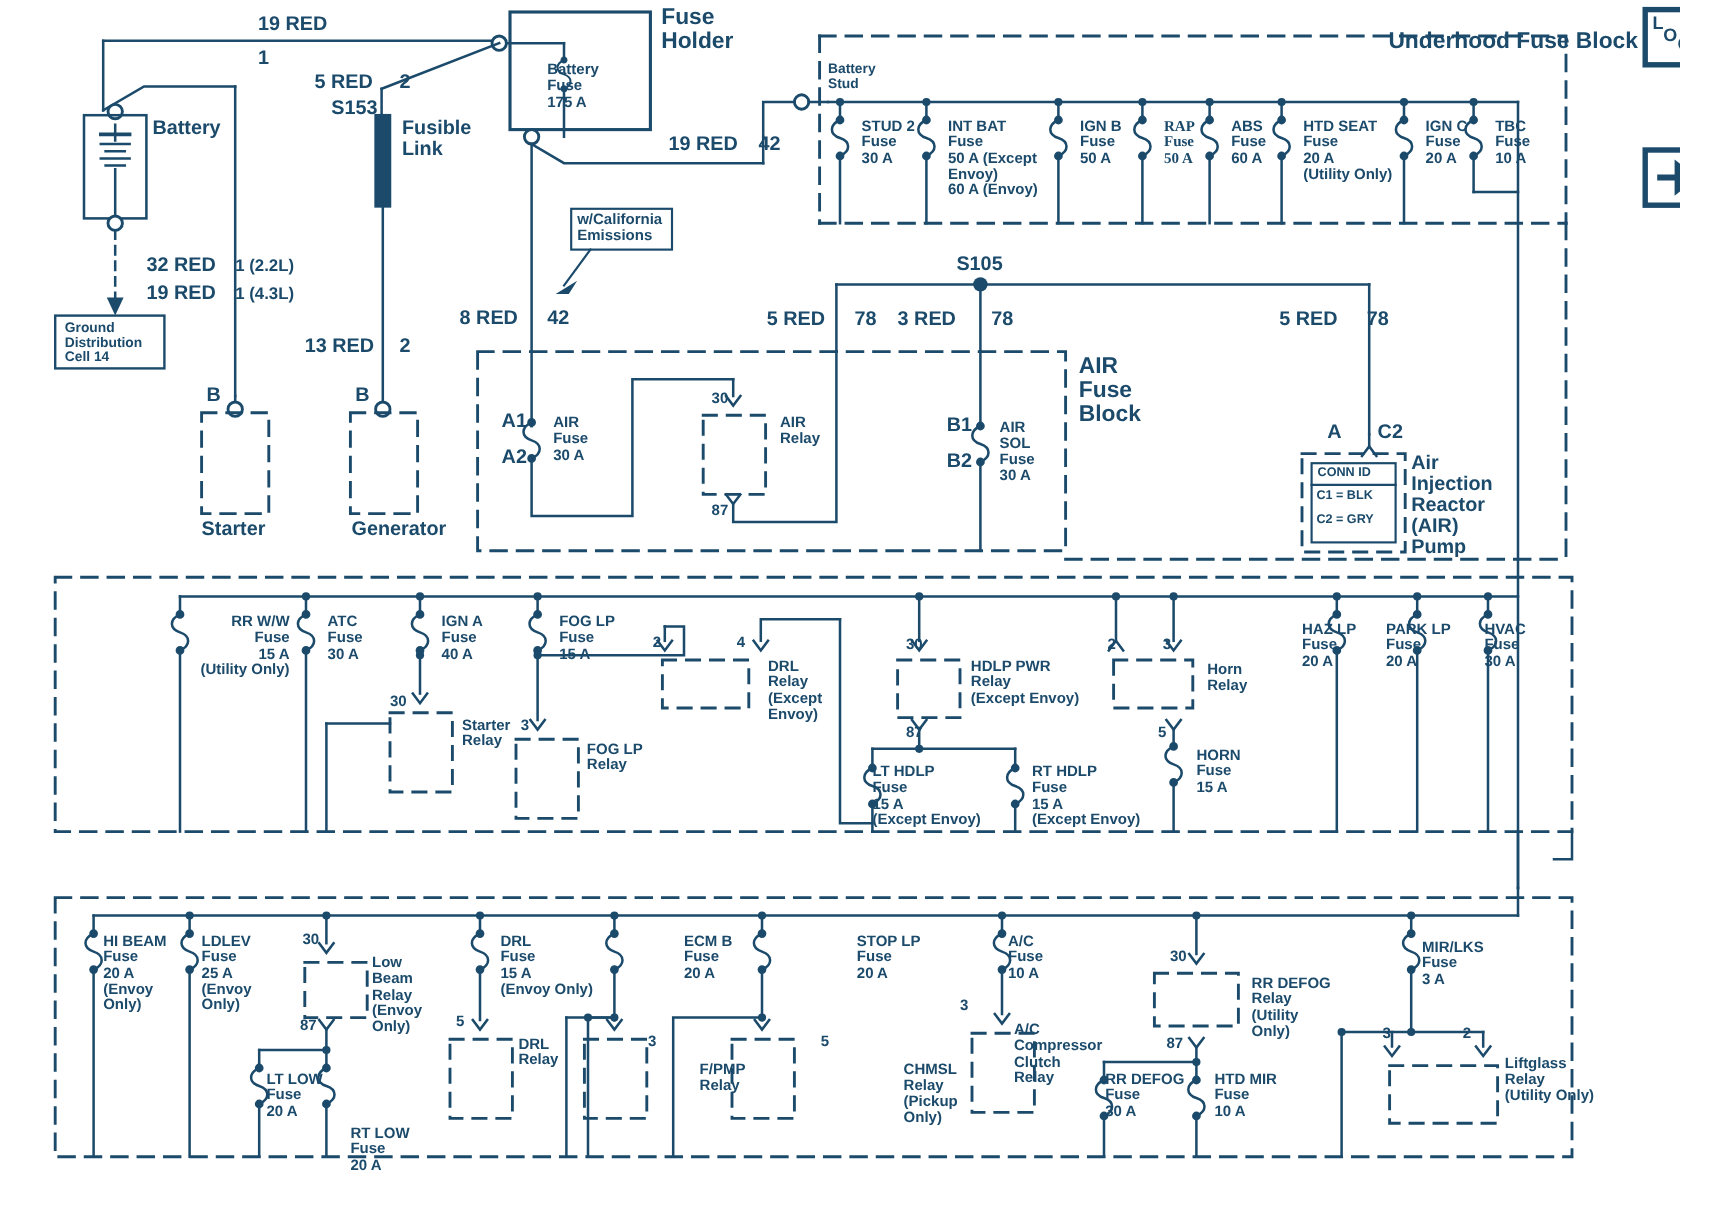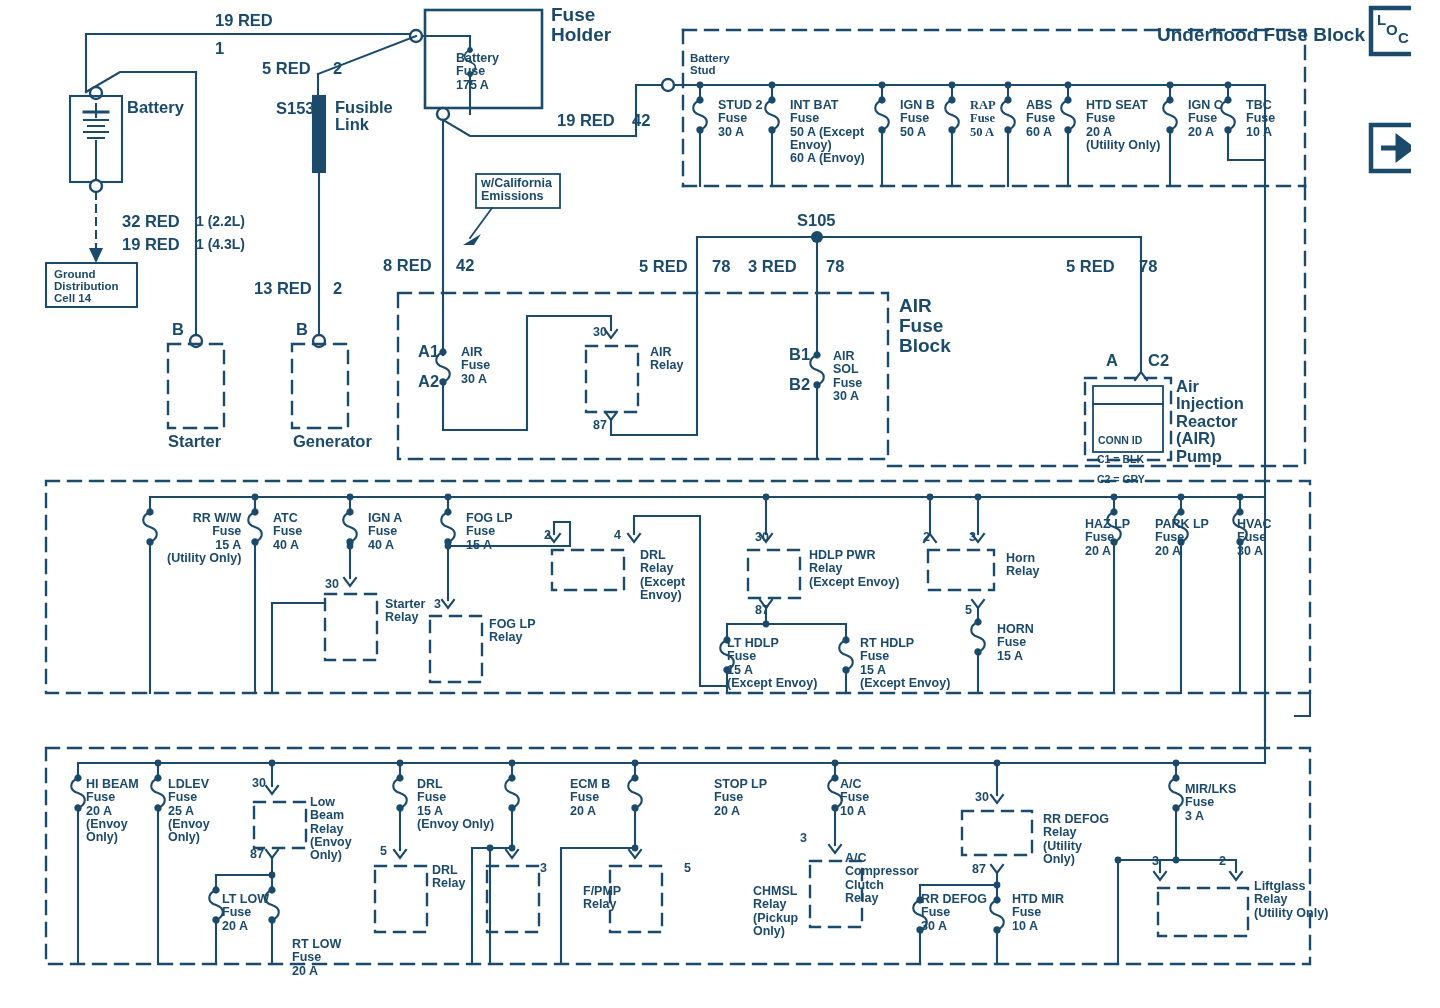--- a/index.html
+++ b/index.html
@@ -1,26 +1,26 @@
 <!DOCTYPE html>
 <html><head>
 <meta charset="utf-8">
 <title>Underhood Fuse Block Power Distribution</title>
 <style>
   html,body{margin:0;padding:0;background:#ffffff;}
   body{font-family:"Liberation Sans",sans-serif;}
-  #page{position:relative;width:1400px;height:1008px;overflow:hidden;background:#fff;padding-left:11px;}
+  #page{position:relative;width:1400px;height:1008px;overflow:hidden;background:#fff;}
   #svgroot{position:absolute;left:0;top:0;width:1440px;height:1008px;}
   .lbl{position:absolute;color:#1b4a6b;font-weight:bold;line-height:1.06;white-space:pre;}
   .s9{font-size:11.5px;}
   .s10{font-size:12.5px;}
   .s11{font-size:14px;}
   .s13{font-size:16.5px;}
   .s15{font-size:19px;}
-  .tiny{font-size:10.5px;margin-top:46px;}
+  .tiny{font-size:10.5px;}
 </style>
 </head>
 <body>
 
 <div id="page">
 
   <svg id="svgroot" viewBox="0 0 1440 1008">
     <defs>
 
       <g id="fuseSym">
@@ -430,21 +430,21 @@
   <div class="lbl s13" style="left:215px;top:12px;">19 RED</div>
   <div class="lbl s13" style="left:215px;top:40px;">1</div>
   <div class="lbl s13" style="left:262px;top:60px;">5 RED</div>
   <div class="lbl s13" style="left:333px;top:60px;">2</div>
   <div class="lbl s13" style="left:127px;top:99px;">Battery</div>
   <div class="lbl s15" style="left:551px;top:5px;">Fuse
 Holder</div>
   <div class="lbl s10" style="left:456px;top:52px;">Battery
 Fuse
 175 A</div>
-  <div class="lbl s13" style="left:276px;top:100px;">S153</div>
+  <div class="lbl s13" style="left:276px;top:82px;">S153</div>
   <div class="lbl s13" style="left:335px;top:99px;">Fusible
 Link</div>
   <div class="lbl s13" style="left:557px;top:112px;">19 RED</div>
   <div class="lbl s13" style="left:632px;top:112px;">42</div>
   <div class="lbl s13" style="left:122px;top:213px;">32 RED</div>
   <div class="lbl s11" style="left:196px;top:214px;">1 (2.2L)</div>
   <div class="lbl s13" style="left:122px;top:236px;">19 RED</div>
   <div class="lbl s11" style="left:196px;top:237px;">1 (4.3L)</div>
   <div class="lbl s9" style="left:54px;top:268px;">Ground
 Distribution
@@ -526,21 +526,21 @@
 Reactor
 (AIR)
 Pump</div>
 
   <div class="lbl s10" style="left:167px;top:512px;text-align:right;">RR W/W
 Fuse
 15 A
 (Utility Only)</div>
   <div class="lbl s10" style="left:273px;top:512px;">ATC
 Fuse
-40 A</div>
+30 A</div>
   <div class="lbl s10" style="left:368px;top:512px;">IGN A
 Fuse
 40 A</div>
   <div class="lbl s10" style="left:466px;top:512px;">FOG LP
 Fuse
 15 A</div>
   <div class="lbl s10" style="left:727px;top:637px;">LT HDLP
 Fuse
 15 A
 (Except Envoy)</div>

